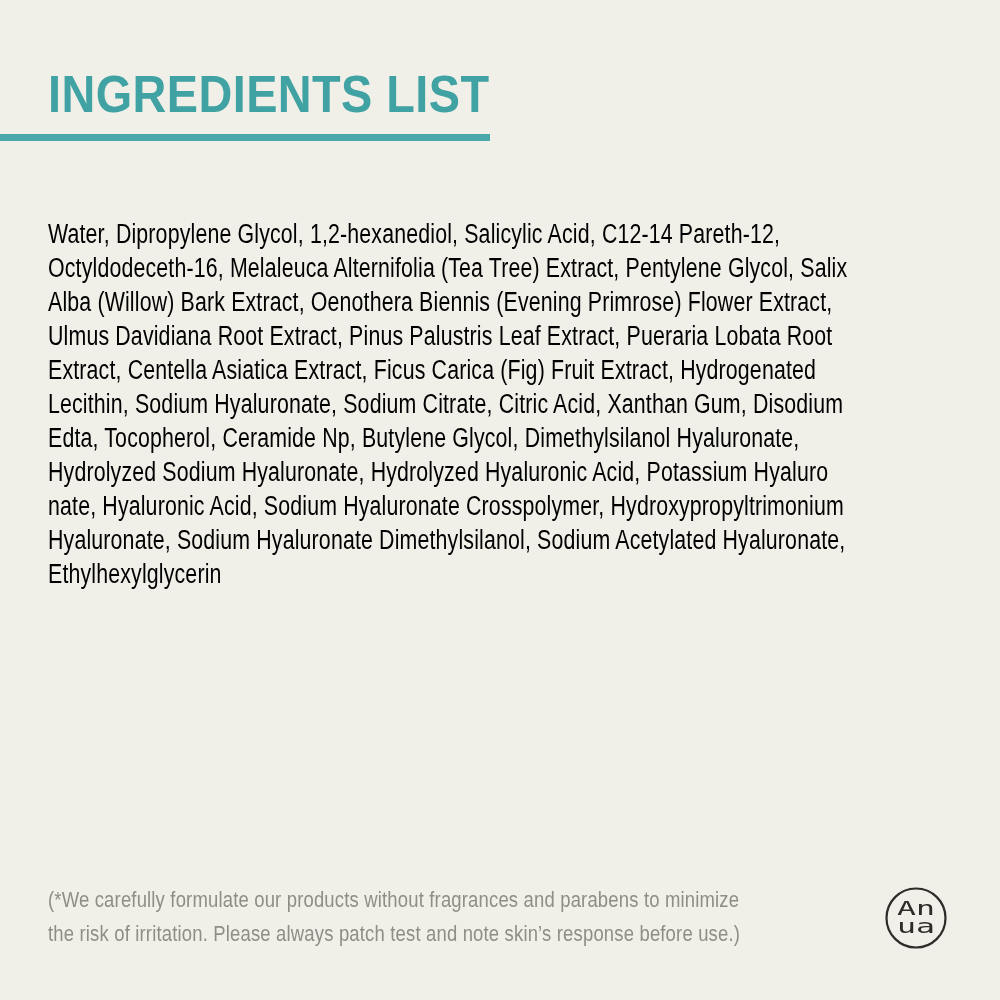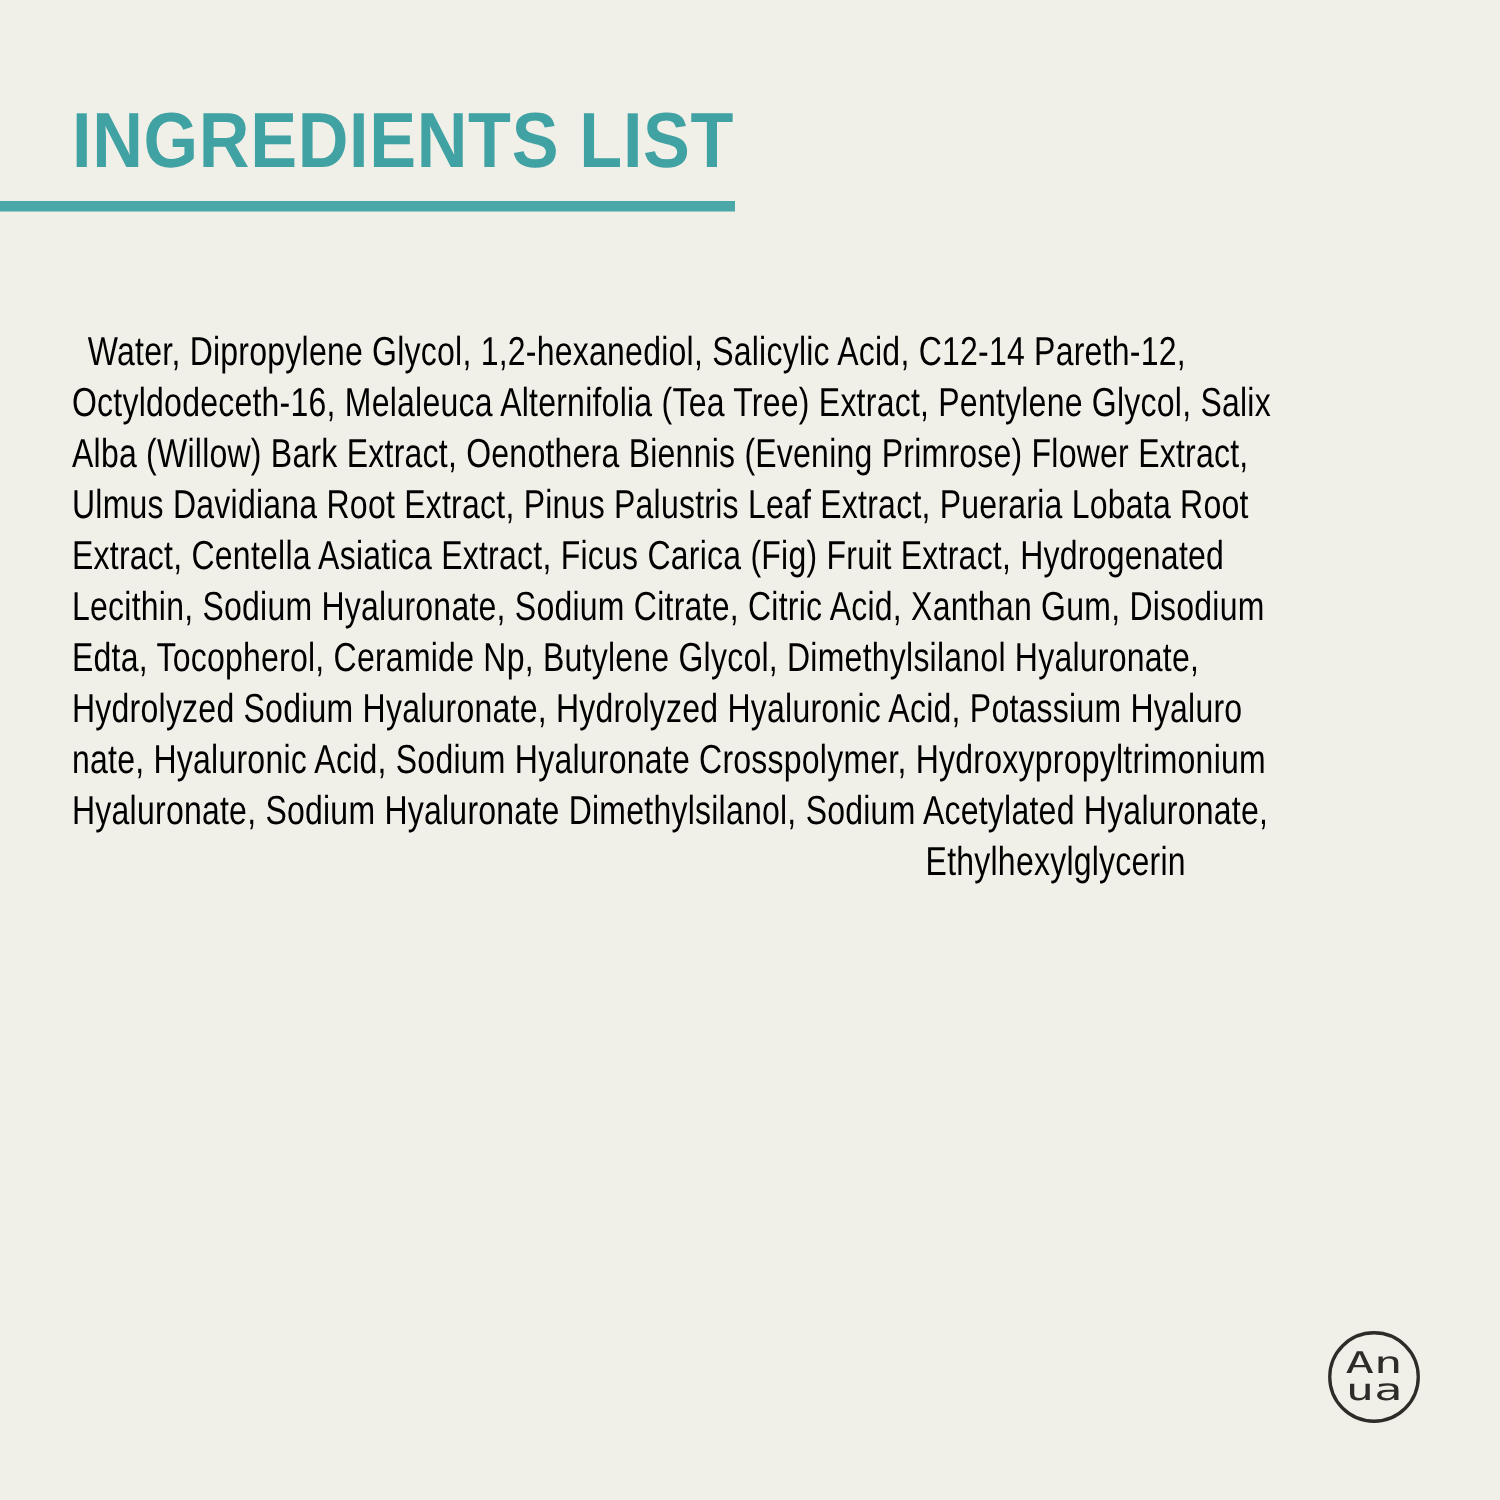--- a/index.html
+++ b/index.html
@@ -7,21 +7,20 @@
     padding: 0;
     background: #e8e7e0;
   }
   .page {
     position: relative;
     width: 1000px;
     height: 1000px;
     background: #f0efe8;
     overflow: hidden;
     font-family: "Liberation Sans", sans-serif;
-    text-align: right;
   }
   .page-title {
     position: absolute;
     left: 48px;
     top: 68px;
     margin: 0;
     font-size: 52px;
     font-weight: 700;
     line-height: 52px;
     letter-spacing: 0.5px;
@@ -98,20 +97,24 @@
       <div class="line">Ulmus Davidiana Root Extract, Pinus Palustris Leaf Extract, Pueraria Lobata Root</div>
       <div class="line">Extract, Centella Asiatica Extract, Ficus Carica (Fig) Fruit Extract, Hydrogenated</div>
       <div class="line">Lecithin, Sodium Hyaluronate, Sodium Citrate, Citric Acid, Xanthan Gum, Disodium</div>
       <div class="line">Edta, Tocopherol, Ceramide Np, Butylene Glycol, Dimethylsilanol Hyaluronate,</div>
       <div class="line">Hydrolyzed Sodium Hyaluronate, Hydrolyzed Hyaluronic Acid, Potassium Hyaluro</div>
       <div class="line">nate, Hyaluronic Acid, Sodium Hyaluronate Crosspolymer, Hydroxypropyltrimonium</div>
       <div class="line">Hyaluronate, Sodium Hyaluronate Dimethylsilanol, Sodium Acetylated Hyaluronate,</div>
       <div class="line">Ethylhexylglycerin</div>
     </div>
 
+  <div class="footnote-text">
+      <div class="line">(*We carefully formulate our products without fragrances and parabens to minimize</div>
+      <div class="line">the risk of irritation. Please always patch test and note skin’s response before use.)</div>
+    </div>
 
   <svg class="brand-logo" viewBox="0 0 64 64" aria-hidden="true">
     <circle cx="32" cy="32" r="29.5" fill="none" stroke="#2e2c28" stroke-width="2.2"></circle>
     <text x="32" y="29" text-anchor="middle" font-size="20" textLength="38" lengthAdjust="spacingAndGlyphs">An</text>
     <text x="32" y="47" text-anchor="middle" font-size="20" textLength="38" lengthAdjust="spacingAndGlyphs">ua</text>
   </svg>
 
 </div>
 
 </body></html>

